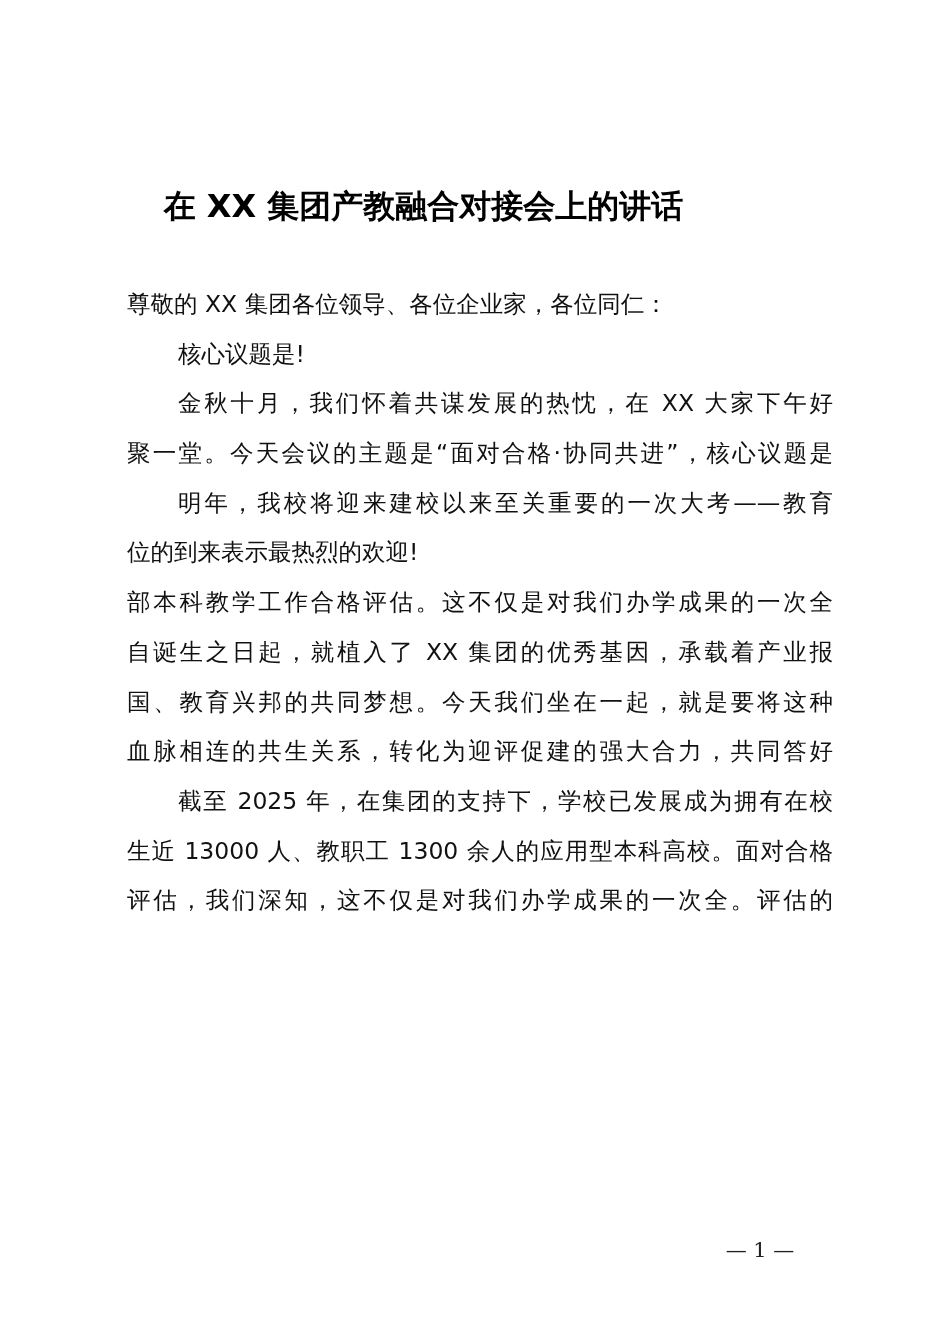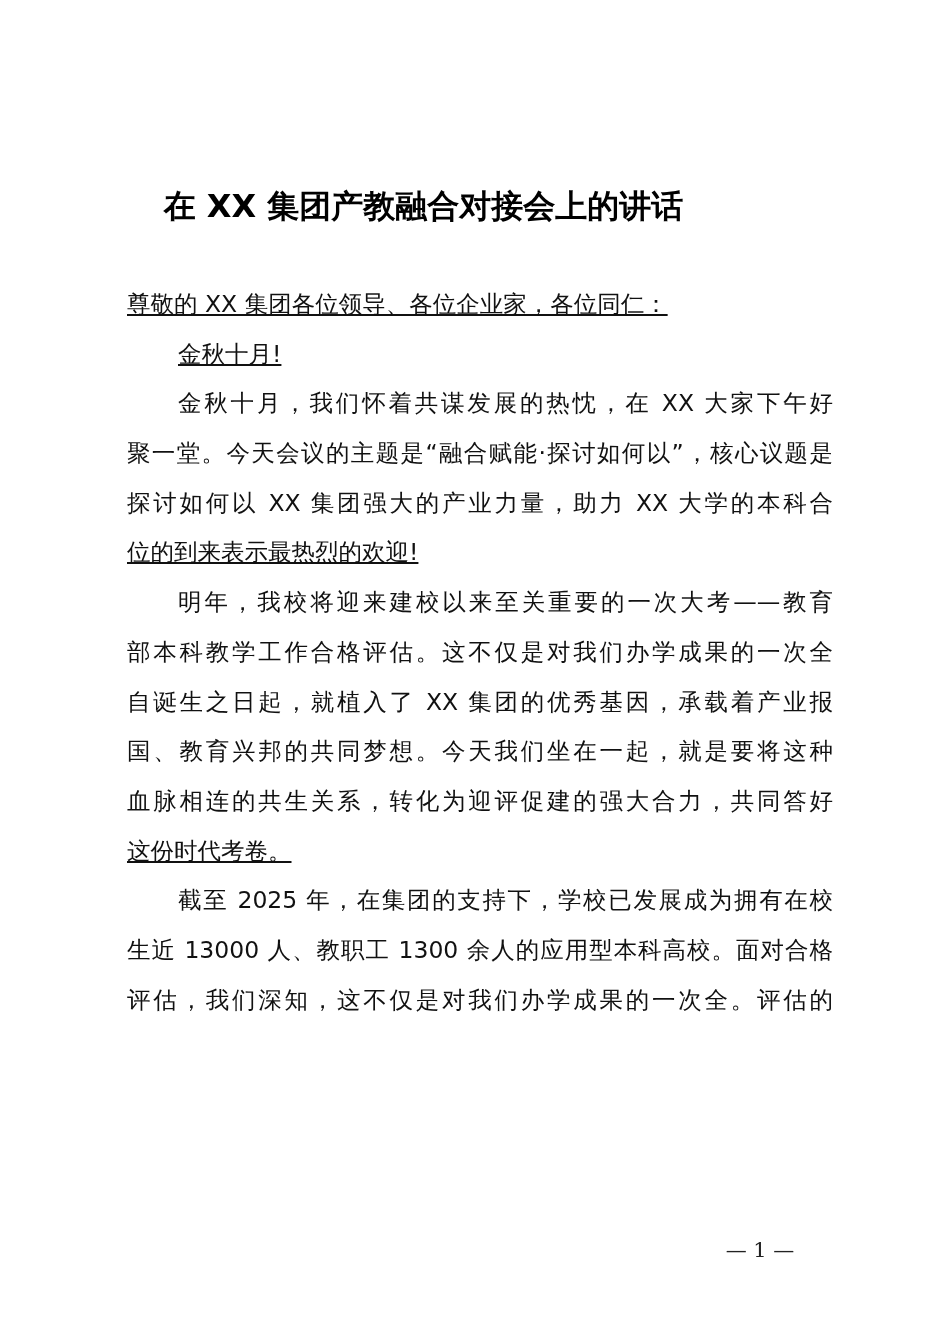--- a/index.html
+++ b/index.html
@@ -47,21 +47,20 @@
       height: 49.7px;
       line-height: 49.7px;
       font-size: 23.5px;
       font-family: "DejaVu Sans", "Liberation Sans", sans-serif;
       text-align: justify;
       text-align-last: justify;
       color: #111111;
     }
     .line.last {
       text-align-last: left;
-      text-decoration: underline;
     }
     .line.indent {
       padding-left: 51px;
     }
     .page-number {
       position: absolute;
       left: 720px;
       top: 1235px;
       width: 80px;
       text-align: center;
@@ -75,33 +74,31 @@
 </head>
 <body>
 
 <div class="page">
 
   <h1 class="title" style="margin:0;">在 XX 集团产教融合对接会上的讲话</h1>
 
   <div class="body-text">
 
     <span class="line last">尊敬的 XX 集团各位领导、各位企业家，各位同仁：</span>
-    <span class="line last indent">金秋十月!</span>
+    <span class="line last indent">核心议题是!</span>
 
     <span class="line indent">金秋十月，我们怀着共谋发展的热忱，在 XX 大家下午好</span>
-    <span class="line">聚一堂。今天会议的主题是“融合赋能·探讨如何以”，核心议题是</span>
-    <span class="line">探讨如何以 XX 集团强大的产业力量，助力 XX 大学的本科合</span>
+    <span class="line">聚一堂。今天会议的主题是“面对合格·协同共进”，核心议题是</span>
+    <span class="line indent">明年，我校将迎来建校以来至关重要的一次大考——教育</span>
+
     <span class="line last">位的到来表示最热烈的欢迎!</span>
-
-    <span class="line indent">明年，我校将迎来建校以来至关重要的一次大考——教育</span>
     <span class="line">部本科教学工作合格评估。这不仅是对我们办学成果的一次全</span>
     <span class="line">自诞生之日起，就植入了 XX 集团的优秀基因，承载着产业报</span>
     <span class="line">国、教育兴邦的共同梦想。今天我们坐在一起，就是要将这种</span>
     <span class="line">血脉相连的共生关系，转化为迎评促建的强大合力，共同答好</span>
-    <span class="line last">这份时代考卷。</span>
 
     <span class="line indent">截至 2025 年，在集团的支持下，学校已发展成为拥有在校</span>
     <span class="line">生近 13000 人、教职工 1300 余人的应用型本科高校。面对合格</span>
     <span class="line">评估，我们深知，这不仅是对我们办学成果的一次全。评估的</span>
 
   </div>
 
   <div class="page-number">— 1 —</div>
 
 </div>

